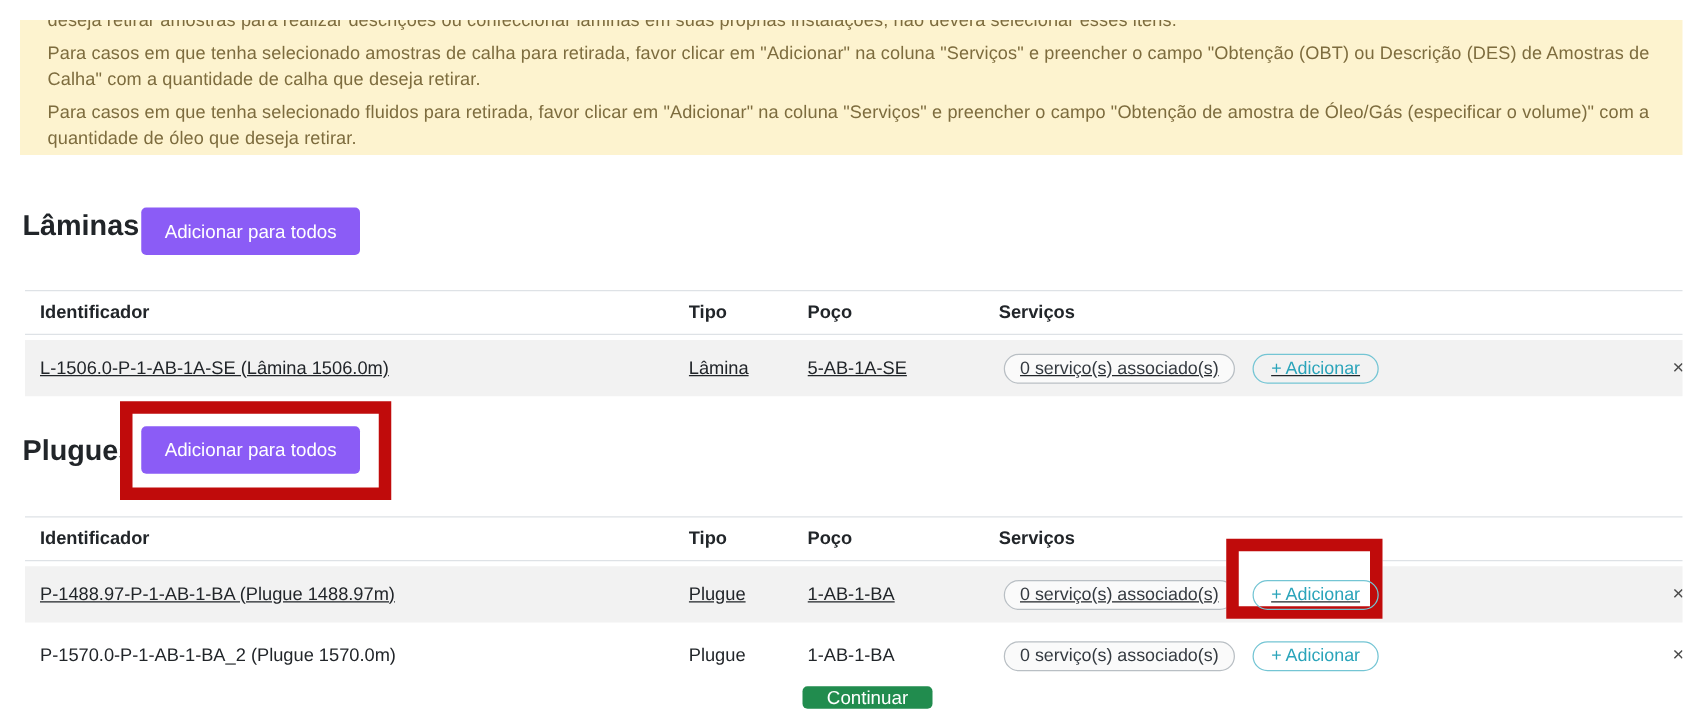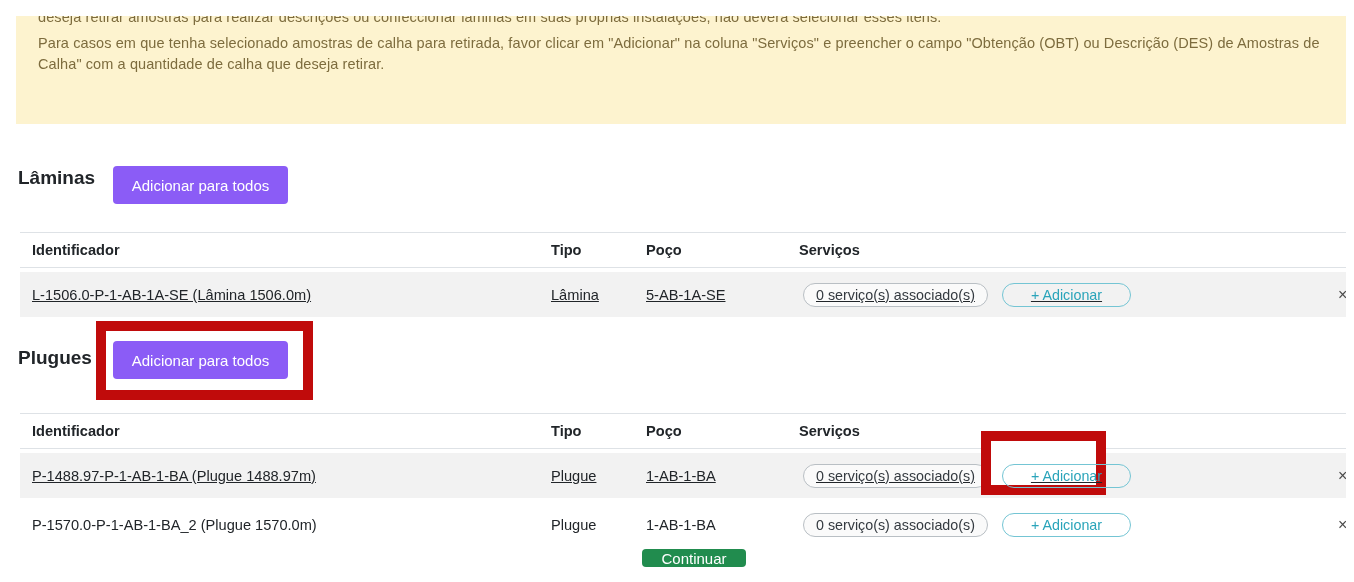--- a/index.html
+++ b/index.html
@@ -13,21 +13,21 @@
     position:absolute; left:0; top:0; width:1354px; height:108px;
     background:#fdf3cf; overflow:hidden;
   }
   .alert-inner { margin-top:-13px; padding:0 14px; }
   .alert-inner p {
     font-size:14.5px; line-height:21.5px; color:#7d6c3e; letter-spacing:.1px;
   }
 
   
   .section-title {
-    position:absolute; left:2px; font-size:19px; font-weight:700; color:#212529;
+    position:absolute; left:2px; font-size:23px; font-weight:700; color:#212529;
   }
   #laminas-title { top:151px; }
   #plugues-title { top:331px; z-index:1; }
 
   .btn-teal {
     position:absolute; left:97px; width:175px; height:38px;
     background:#8b5cf6; color:#ffffff; border:none; border-radius:4px;
     font-size:15px; font-family:inherit; cursor:pointer;
   }
   #laminas-add-all { top:150px; }
@@ -51,21 +51,21 @@
   .tr.striped { background:#f2f2f2;text-decoration:underline; }
   .td { overflow:hidden; white-space:nowrap; }
   .td-services { display:flex; align-items:center; gap:6px; }
 
   .badge-gray {
     display:inline-block; padding:3px 12px; border-radius:999px;
     border:1px solid #b9bfc4; background:#fafafa; color:#343a40;
     font-size:14.3px; white-space:nowrap;
   }
   .badge-add {
-    display:inline-block; padding:3px 28px; border-radius:999px;
+    display:inline-block; padding:3px 14px; border-radius:999px;
     border:1px solid #74c5d4; background:transparent; color:#2aa4ba;
     font-size:14.3px; font-family:inherit; cursor:pointer; white-space:nowrap;
   }
   .badge-add.hl { position:relative; z-index:5; }
 
   .remove-btn {
     border:none; background:transparent; color:#4a4a4a; font-size:16px;
     cursor:pointer; font-family:inherit; line-height:1;
   }
 
@@ -89,20 +89,21 @@
 </style>
 </head>
 <body>
 
 <div class="screen">
 
   <div class="alert">
     <div class="alert-inner">
       <p>deseja retirar amostras para realizar descrições ou confeccionar lâminas em suas próprias instalações, não deverá selecionar esses itens.</p>
       <p>Para casos em que tenha selecionado amostras de calha para retirada, favor clicar em "Adicionar" na coluna "Serviços" e preencher o campo "Obtenção (OBT) ou Descrição (DES) de Amostras de Calha" com a quantidade de calha que deseja retirar.</p>
+      <p>Para casos em que tenha selecionado fluidos para retirada, favor clicar em "Adicionar" na coluna "Serviços" e preencher o campo "Obtenção de amostra de Óleo/Gás (especificar o volume)" com a quantidade de óleo que deseja retirar.</p>
     </div>
   </div>
 
   <h2 class="section-title" id="laminas-title">Lâminas</h2>
   <button class="btn-teal" id="laminas-add-all">Adicionar para todos</button>
 
   <div class="table" id="laminas-table">
     <div class="trow thead">
       <div class="td">Identificador</div>
       <div class="td">Tipo</div>

